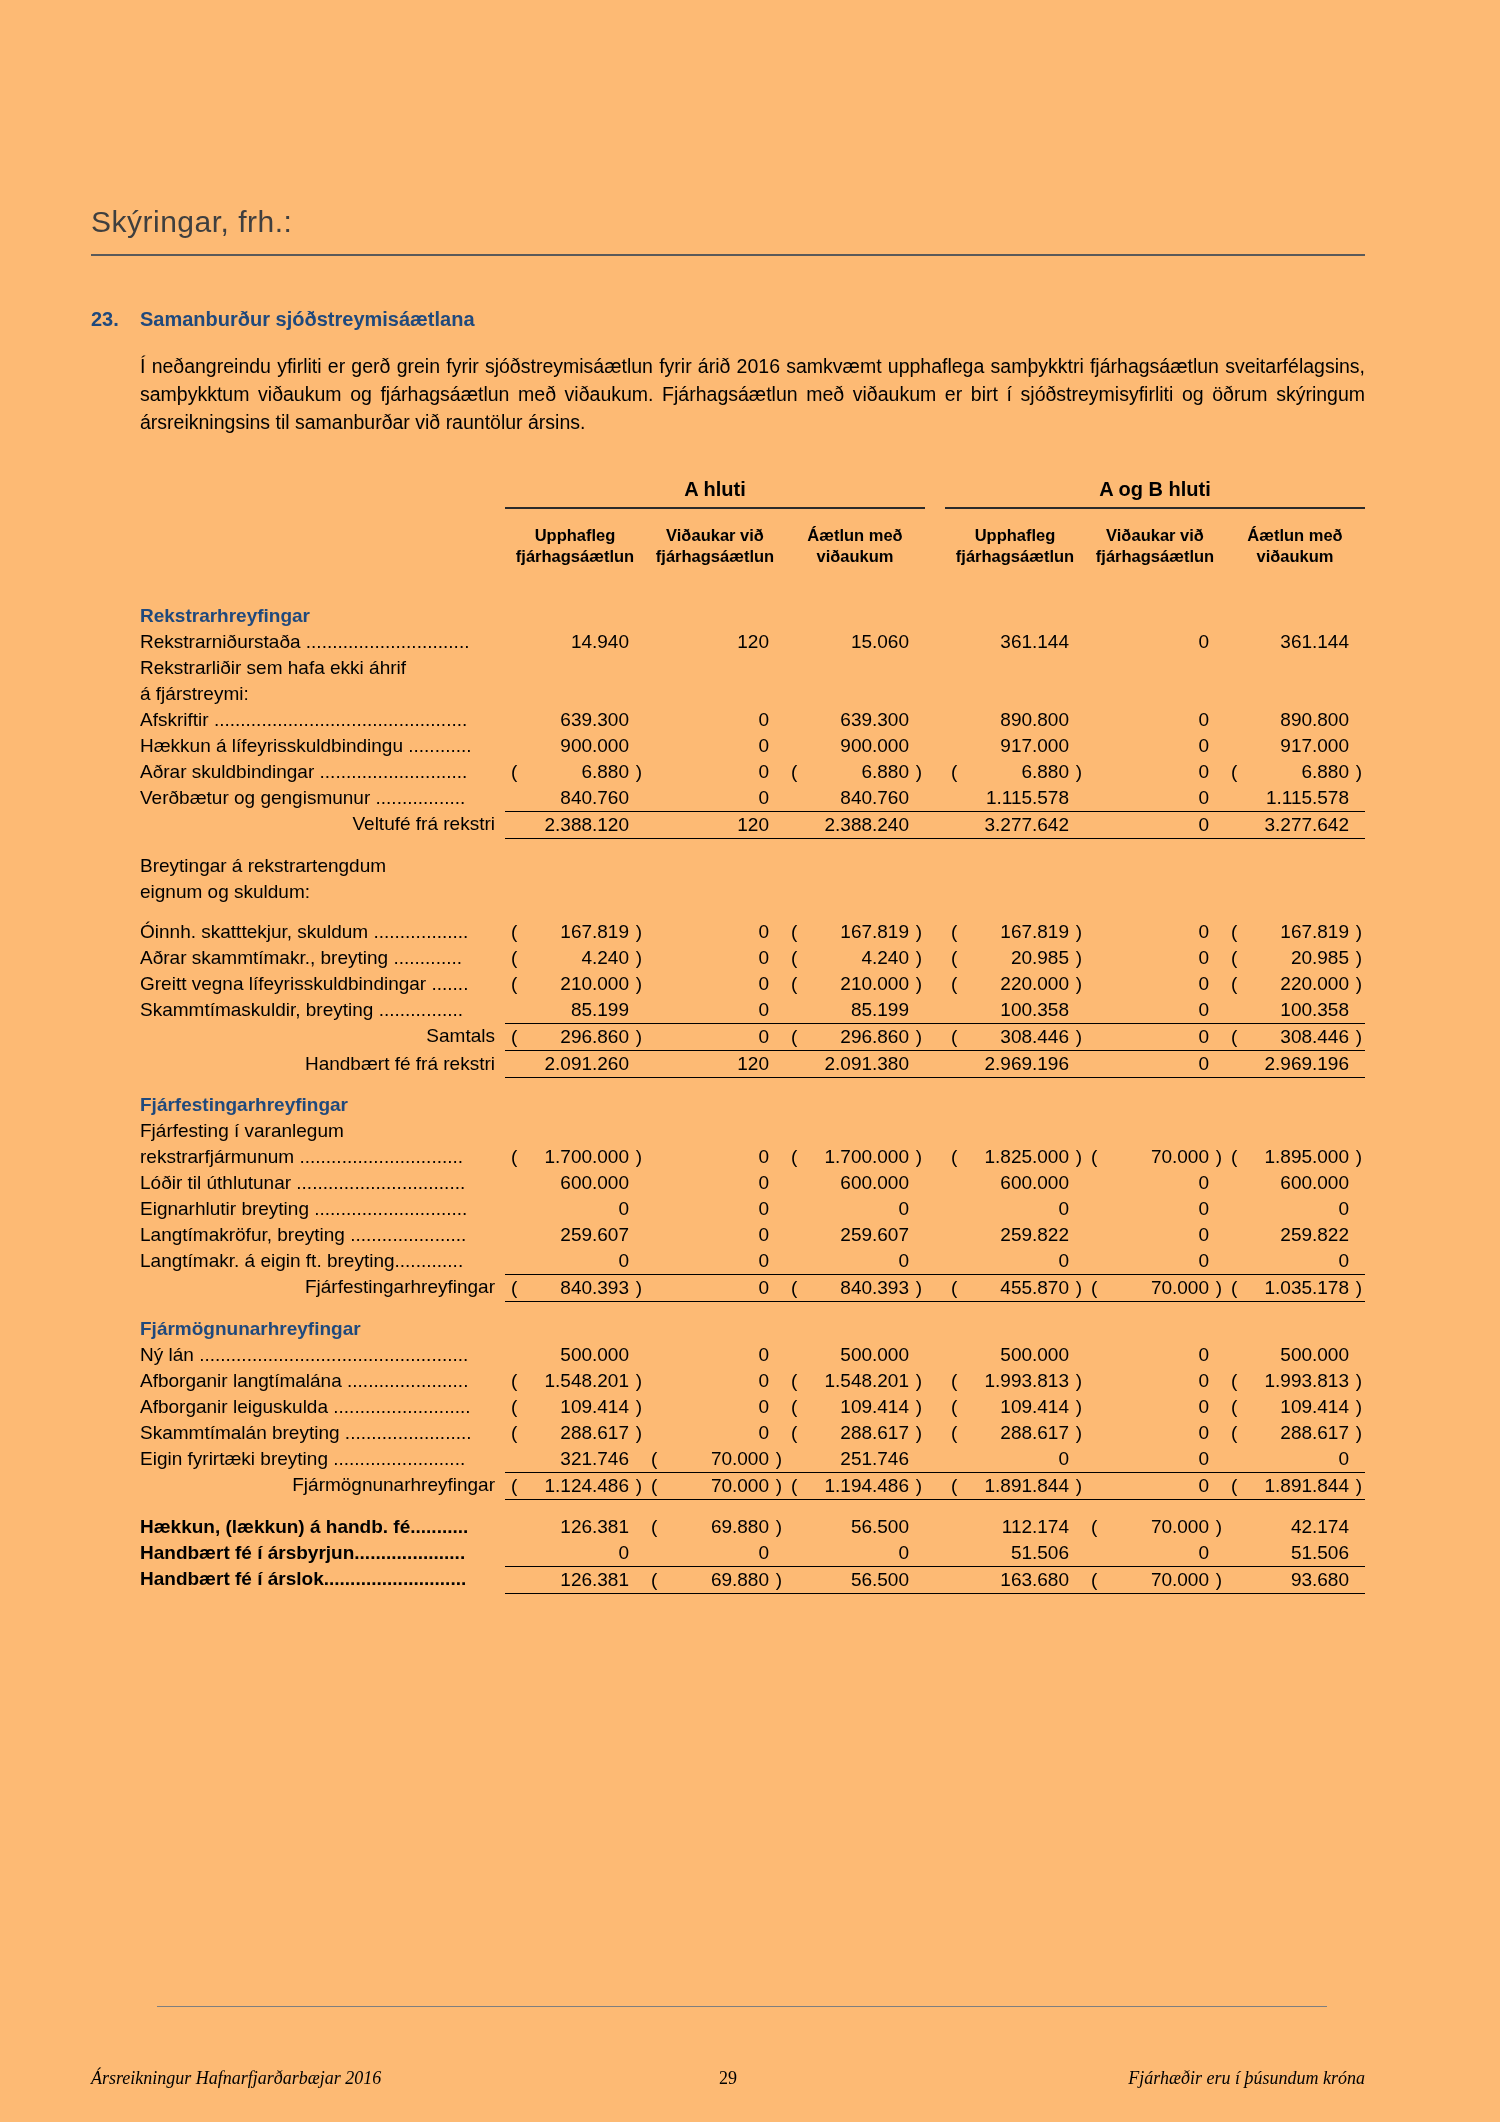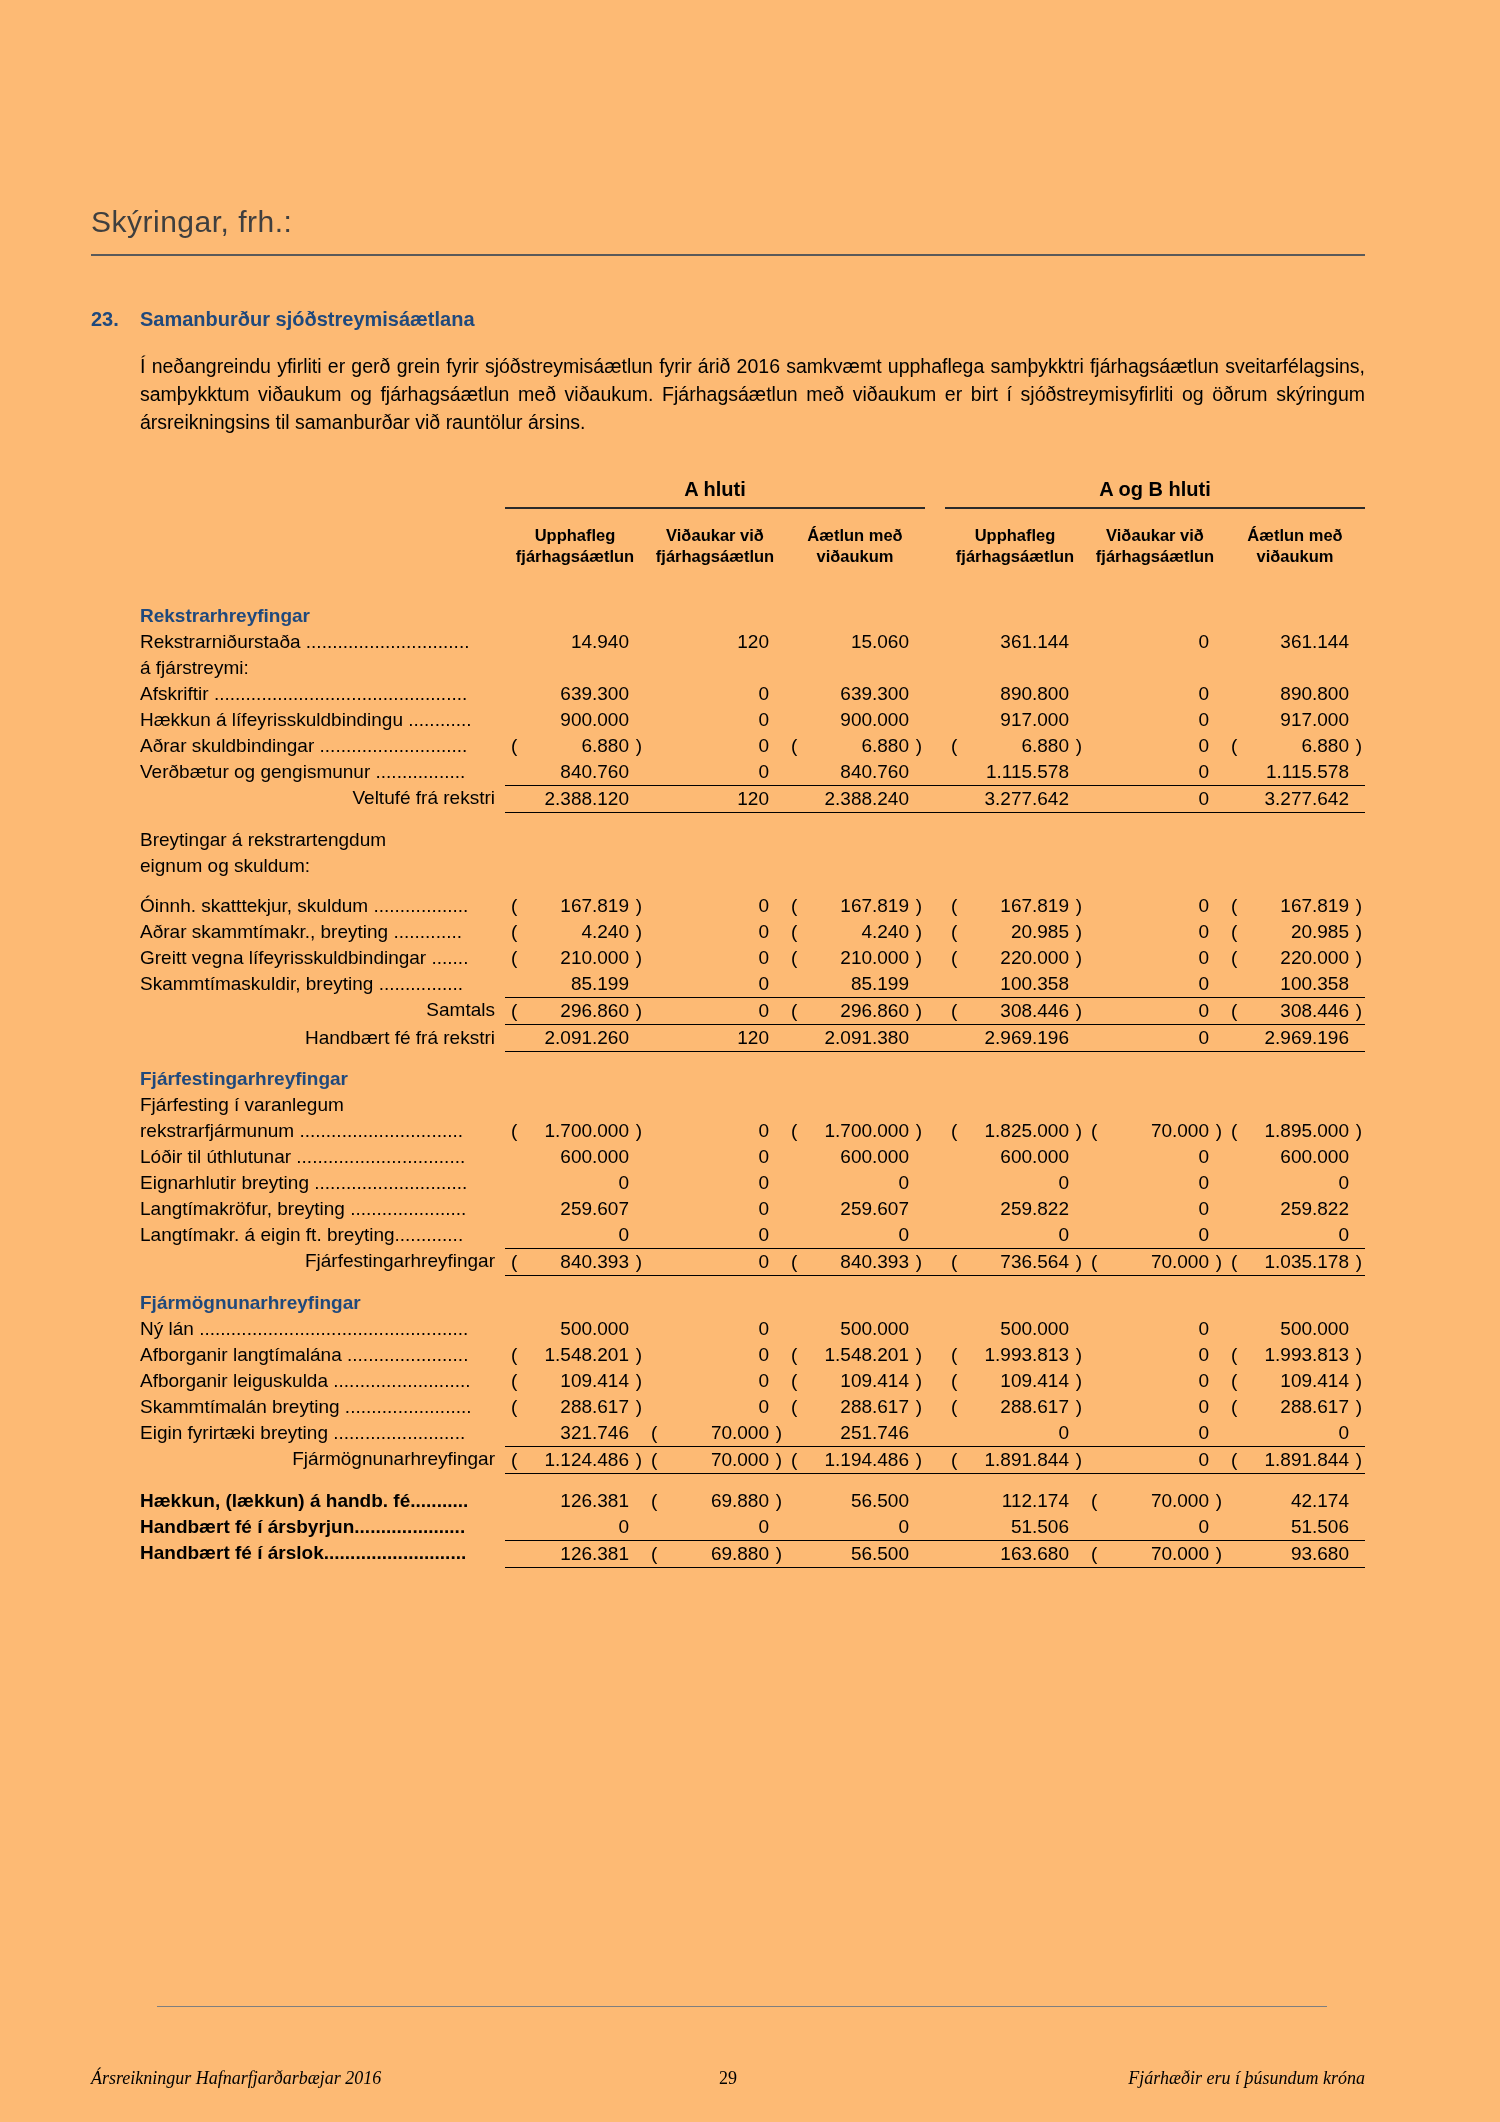--- a/index.html
+++ b/index.html
@@ -143,20 +143,23 @@
           <div class="vals">
             <div class="cell"><span class="num">14.940</span></div>
             <div class="cell"><span class="num">120</span></div>
             <div class="cell"><span class="num">15.060</span></div>
             <div class="cell"><span class="num">361.144</span></div>
             <div class="cell"><span class="num">0</span></div>
             <div class="cell"><span class="num">361.144</span></div>
           </div>
         </div>
         <div class="row">
+          <div class="lbl">Rekstrarliðir sem hafa ekki áhrif</div>
+        </div>
+        <div class="row">
           <div class="lbl">á fjárstreymi:</div>
         </div>
         <div class="row">
           <div class="lbl">Afskriftir ................................................</div>
           <div class="vals">
             <div class="cell"><span class="num">639.300</span></div>
             <div class="cell"><span class="num">0</span></div>
             <div class="cell"><span class="num">639.300</span></div>
             <div class="cell"><span class="num">890.800</span></div>
             <div class="cell"><span class="num">0</span></div>
@@ -342,21 +345,21 @@
             <div class="cell"><span class="num">0</span></div>
             <div class="cell"><span class="num">0</span></div>
           </div>
         </div>
         <div class="row">
           <div class="lbl right">Fjárfestingarhreyfingar</div>
           <div class="vals rt rb">
             <div class="cell"><span class="po">(</span><span class="num">840.393</span><span class="pc">)</span></div>
             <div class="cell"><span class="num">0</span></div>
             <div class="cell"><span class="po">(</span><span class="num">840.393</span><span class="pc">)</span></div>
-            <div class="cell"><span class="po">(</span><span class="num">736.564</span><span class="pc">)</span></div>
+            <div class="cell"><span class="po">(</span><span class="num">455.870</span><span class="pc">)</span></div>
             <div class="cell"><span class="po">(</span><span class="num">70.000</span><span class="pc">)</span></div>
             <div class="cell"><span class="po">(</span><span class="num">1.035.178</span><span class="pc">)</span></div>
           </div>
         </div>
         <div class="row spacer"></div>
         <div class="row">
           <div class="lbl blue">Fjármögnunarhreyfingar</div>
         </div>
         <div class="row">
           <div class="lbl">Ný lán ...................................................</div>

